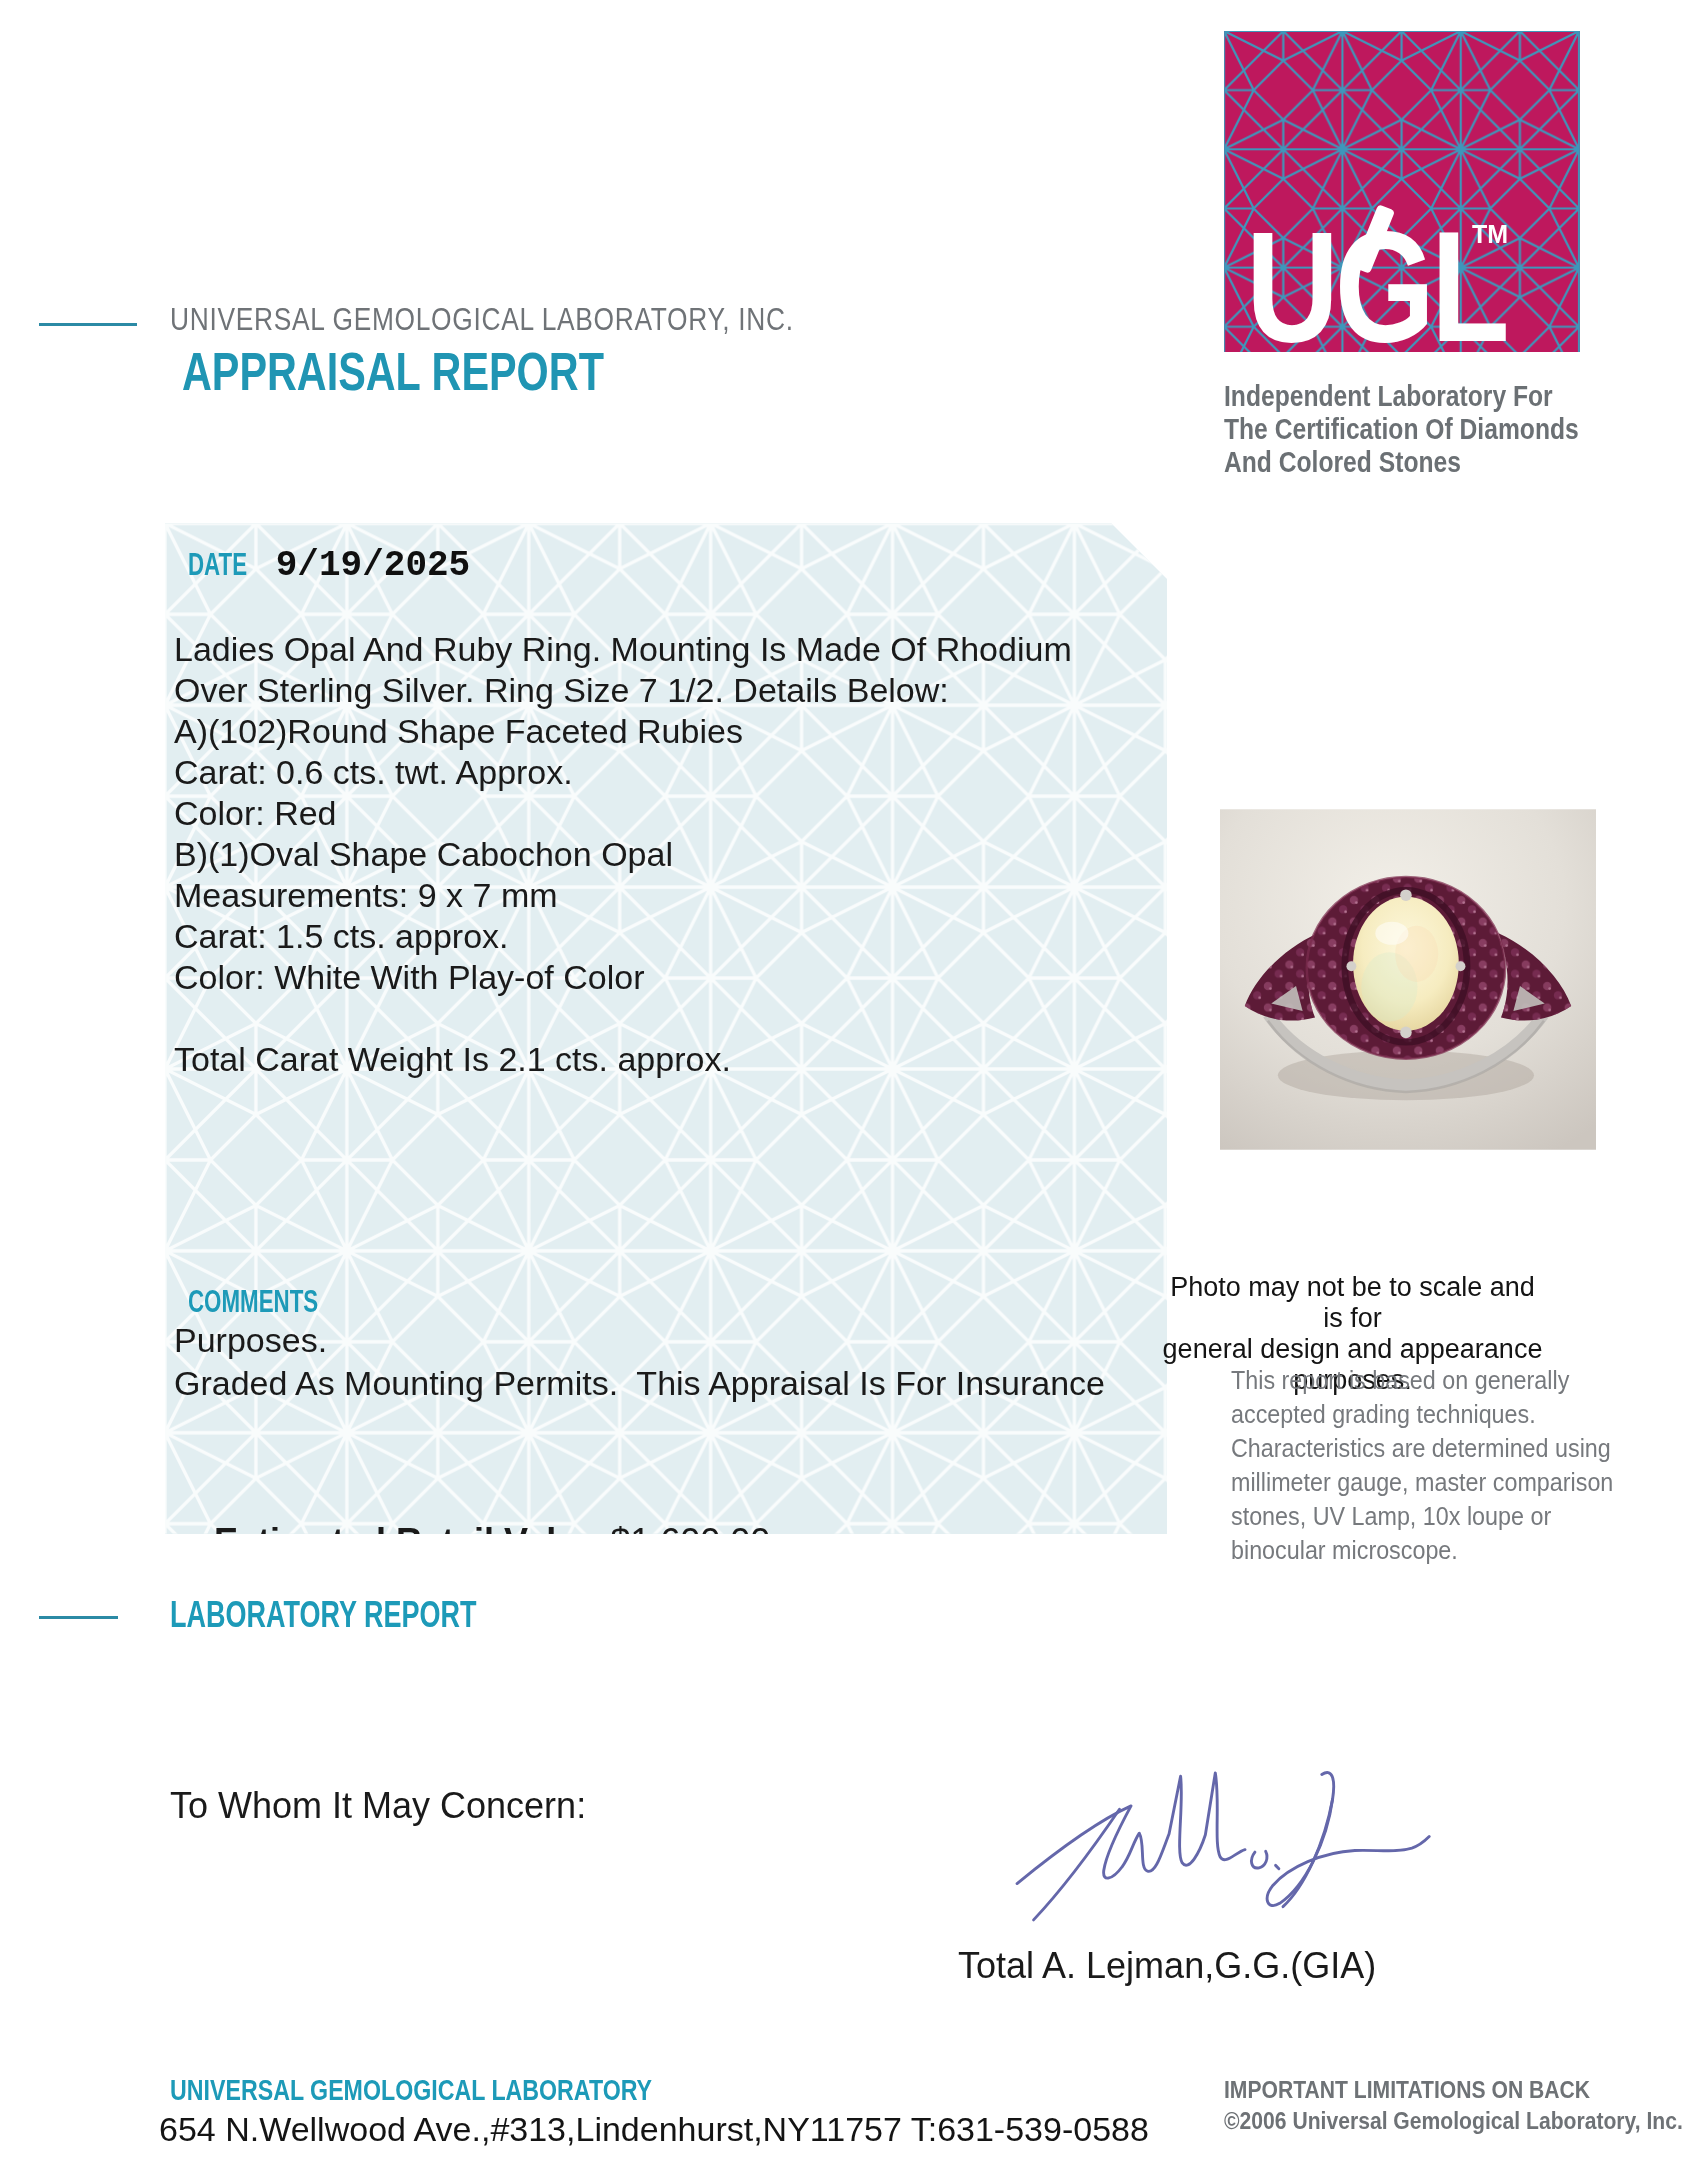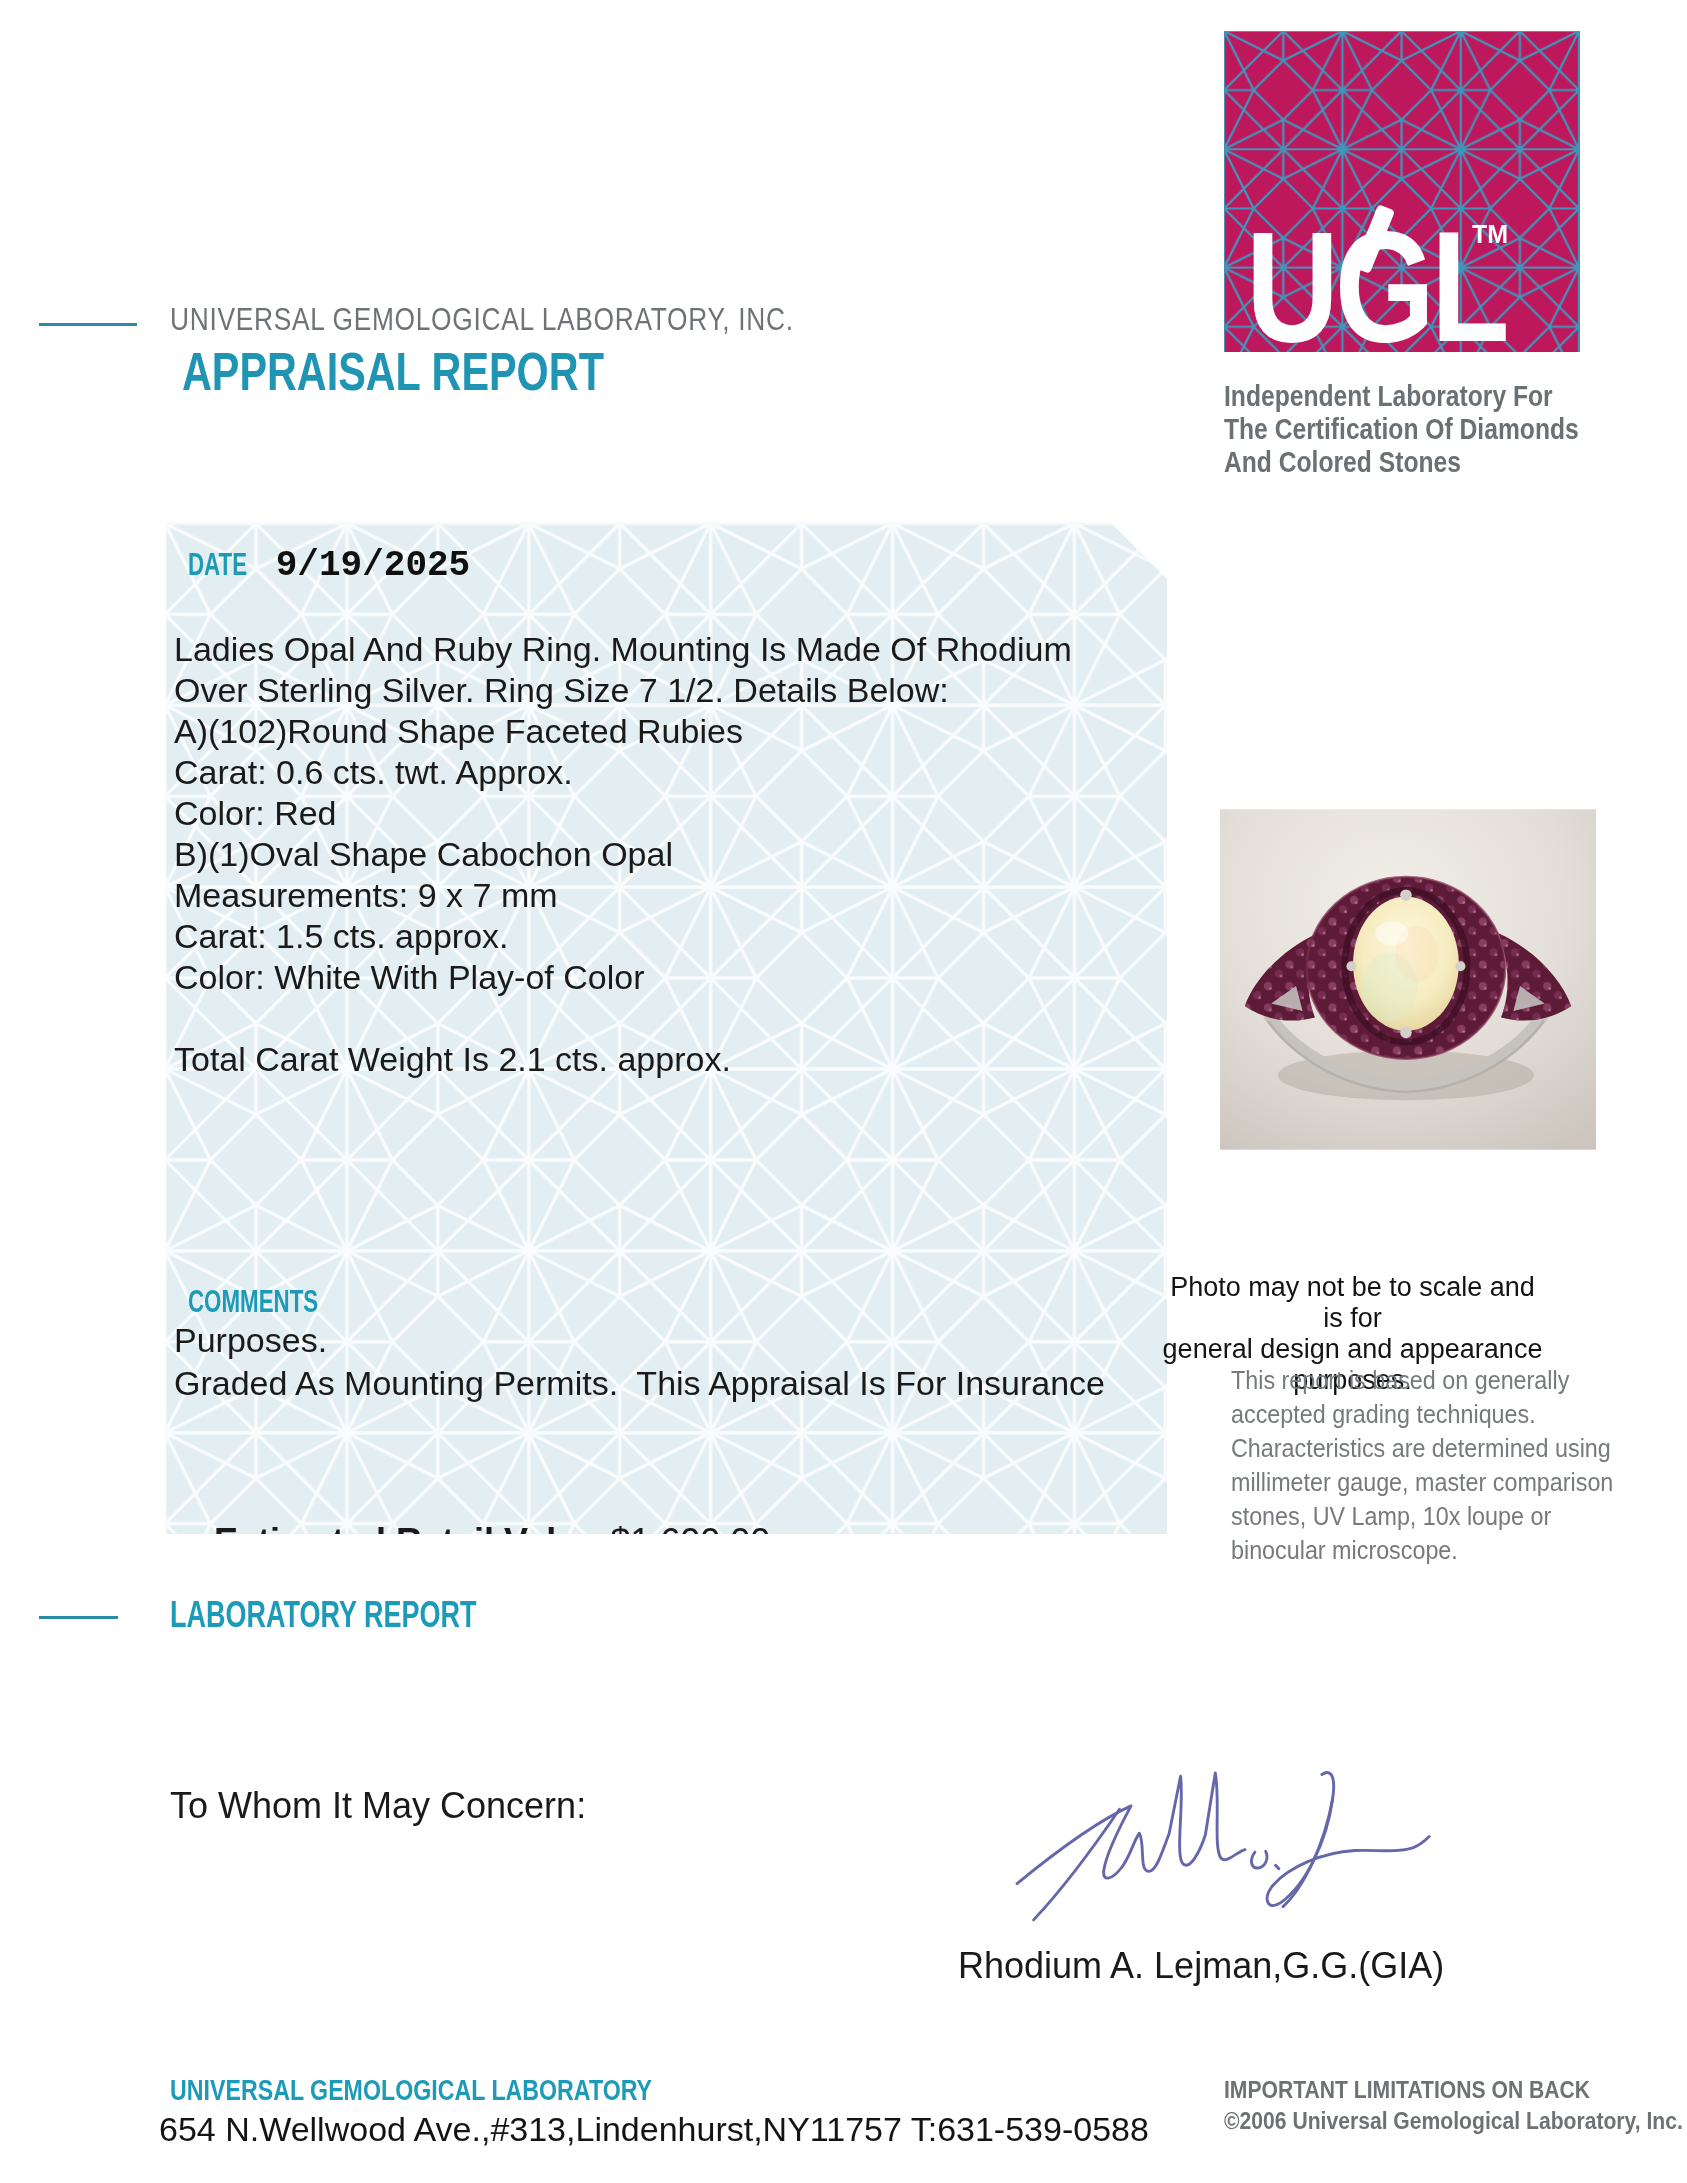--- a/index.html
+++ b/index.html
@@ -198,21 +198,21 @@
   <g stroke="#4a4d9c" stroke-width="3.5" fill="none" stroke-linecap="round" stroke-linejoin="round" opacity="0.85">
     <path d="M14,198 C58,162 112,122 152,104 C138,130 122,162 119,182 C117,197 130,193 141,178 C151,165 154,149 162,137 C169,150 162,180 172,183 C182,186 189,161 198,138 L212,68 C216,102 206,160 214,173 C222,184 235,161 242,139 L254,64 C260,100 252,150 260,166 C266,176 279,160 290,157"></path>
     <path d="M302,160 C295,169 297,181 307,179 C315,177 319,167 315,159"></path>
     <path d="M327,176 L331,180"></path>
     <path d="M383,66 C395,58 400,70 396,96 C389,147 363,201 332,222 C317,231 311,216 324,200 C343,178 384,160 423,158 C452,157 472,161 492,155 C501,152 507,147 513,141"></path>
     <path d="M396,96 C386,150 362,202 336,226"></path>
     <path d="M34,242 C64,210 104,158 138,108"></path>
   </g>
 </svg>
 
-<div class="abs signer" style="left:958px;top:1945px;">Rhodium A. Lejman,G.G.(GIA)</div>
+<div class="abs signer" style="left:958px;top:1945px;">Total A. Lejman,G.G.(GIA)</div>
 
 <div class="abs" style="left:170px;top:2074px;">
   <span class="cond footer-company">UNIVERSAL GEMOLOGICAL LABORATORY</span>
 </div>
 <div class="abs footer-address" style="left:159px;top:2110px;">654 N.Wellwood Ave.,#313,Lindenhurst,NY11757 T:631-539-0588</div>
 
 <div class="abs" style="left:1224px;top:2074px;">
   <div><span class="cond footer-gray">IMPORTANT LIMITATIONS ON BACK</span></div>
   <div><span class="cond footer-gray">©2006 Universal Gemological Laboratory, Inc.</span></div>
 </div>

